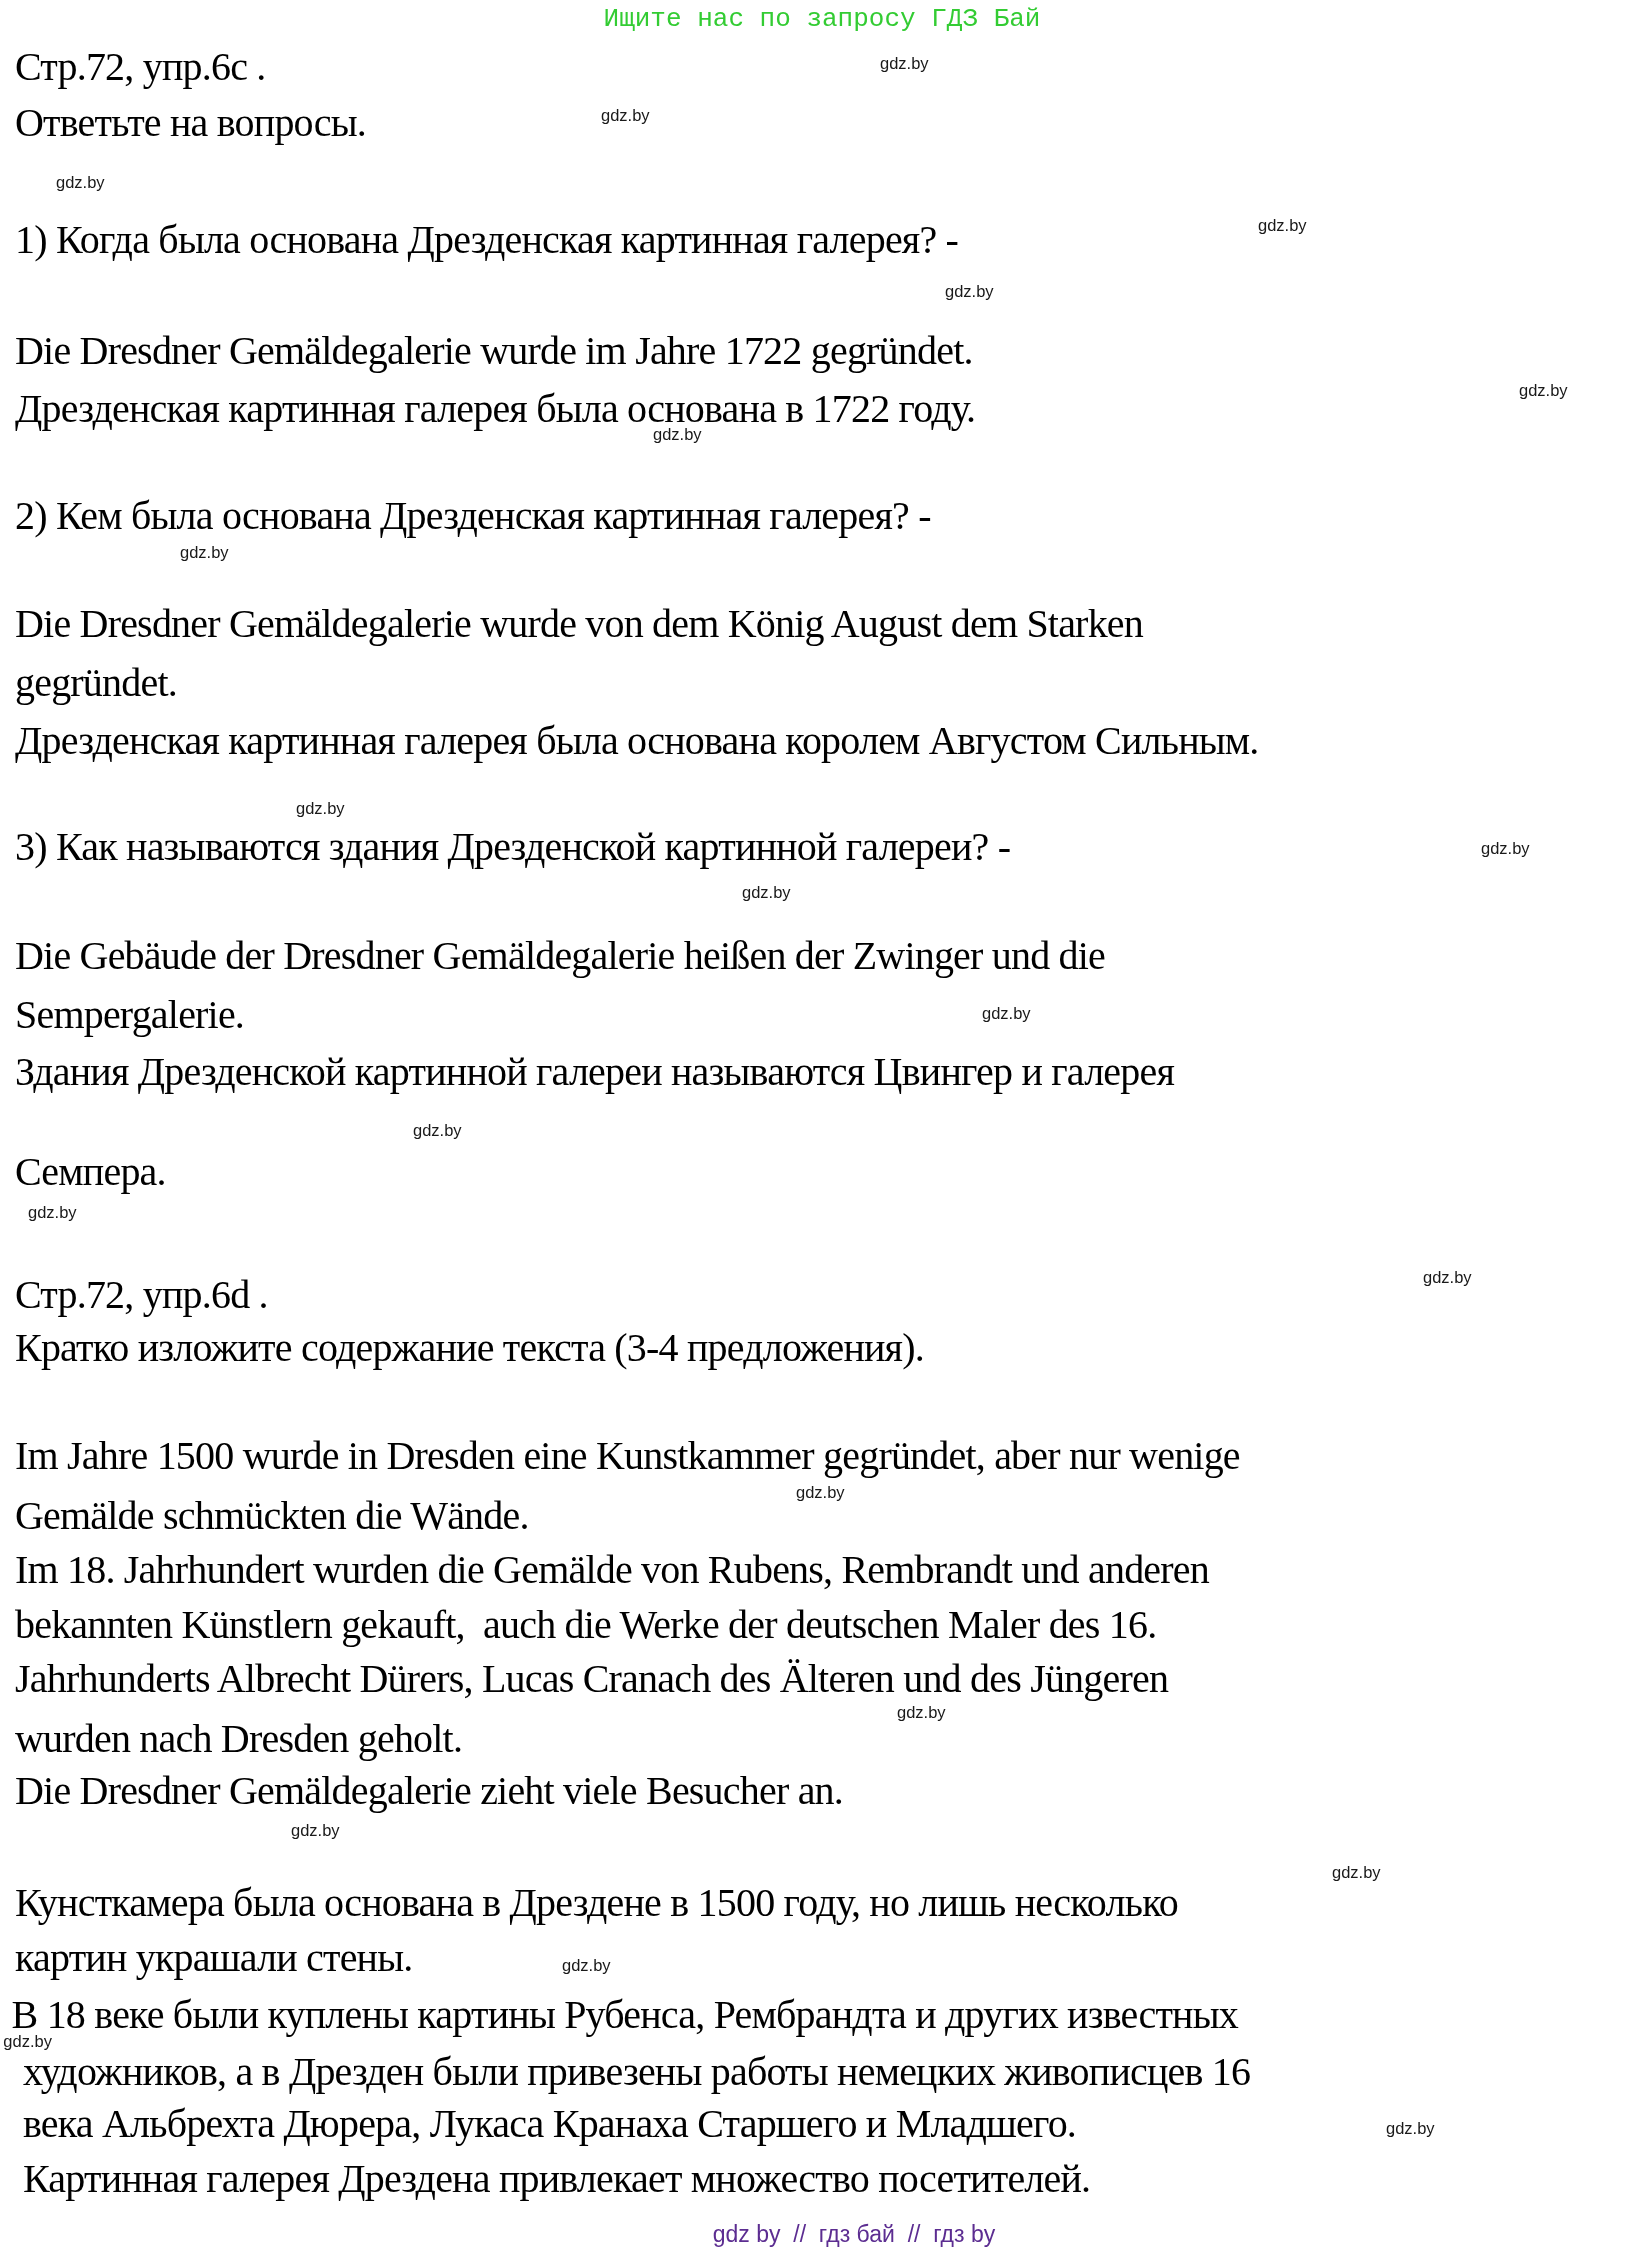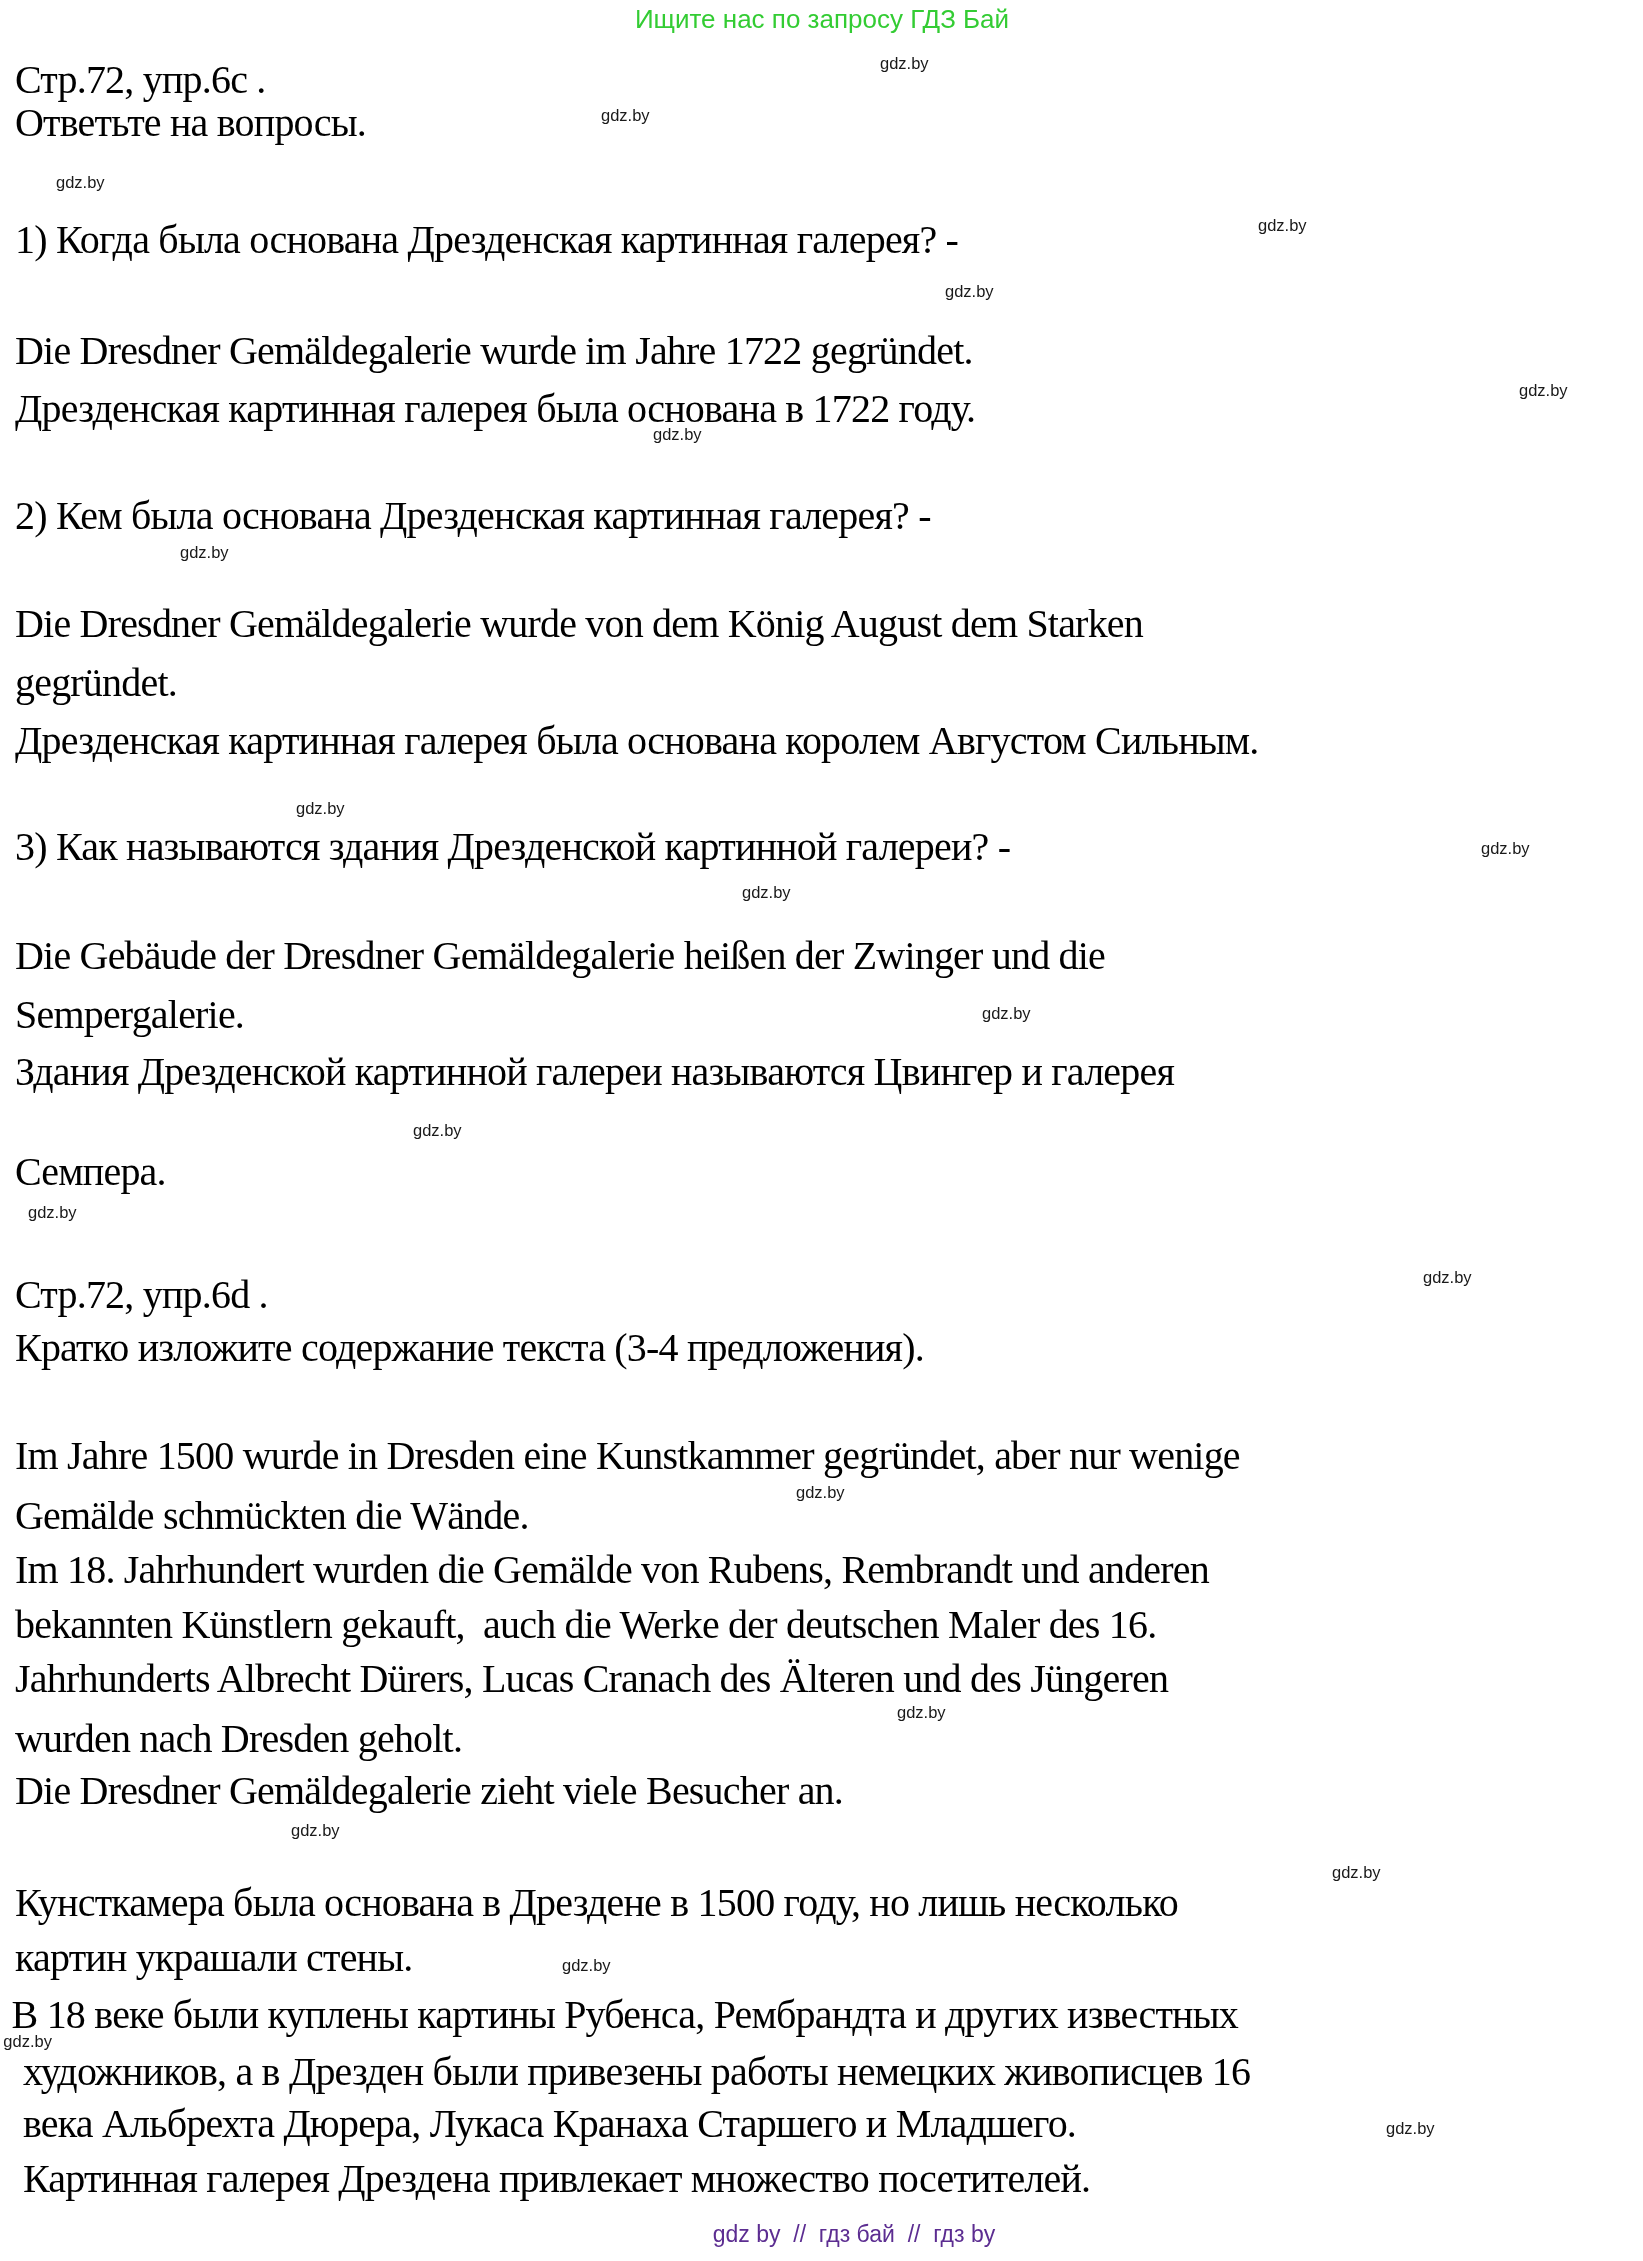--- a/index.html
+++ b/index.html
@@ -29,21 +29,21 @@
     white-space: pre;
   }
   .banner {
     position: absolute;
     top: 5px;
     left: 0;
     width: 100%;
     text-align: center;
     font-size: 26px;
     line-height: 1.1;
-    font-family: Liberation Sans, sans-serif;
+    font-family: Liberation Mono, monospace;
     white-space: pre;
   }
   .footer {
     position: absolute;
     top: 2222px;
     left: 0;
     width: 100%;
     text-align: center;
     font-size: 23px;
     line-height: 1.1;
@@ -52,21 +52,21 @@
     padding-left: 32px;
   }
 </style>
 </head>
 <body>
 
 <div id="page">
 
   <div class="banner" style="color:#33cc33;">Ищите нас по запросу ГДЗ Бай</div>
 
-  <div class="line" style="left:15px; top:45px;margin-top:13px;">Стр.72, упр.6c .</div>
+  <div class="line" style="left:15px; top:45px;">Стр.72, упр.6c .</div>
   <div class="line" style="left:15px; top:101px;">Ответьте на вопросы.</div>
 
   <div class="line" style="left:15px; top:218px;">1) Когда была основана Дрезденская картинная галерея? - </div>
   <div class="line" style="left:15px; top:329px;">Die Dresdner Gemäldegalerie wurde im Jahre 1722 gegründet.</div>
   <div class="line" style="left:15px; top:387px;">Дрезденская картинная галерея была основана в 1722 году.</div>
 
   <div class="line" style="left:15px; top:494px;">2) Кем была основана Дрезденская картинная галерея? -</div>
   <div class="line" style="left:15px; top:602px;">Die Dresdner Gemäldegalerie wurde von dem König August dem Starken</div>
   <div class="line" style="left:15px; top:661px;">gegründet.</div>
   <div class="line" style="left:15px; top:719px;">Дрезденская картинная галерея была основана королем Августом Сильным.</div>

